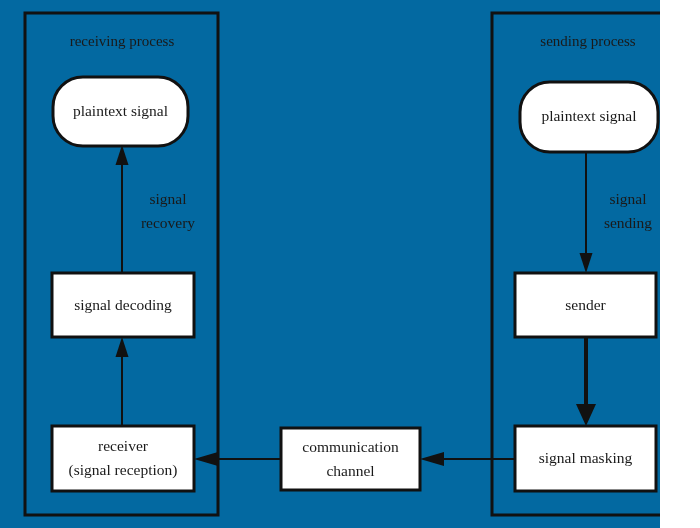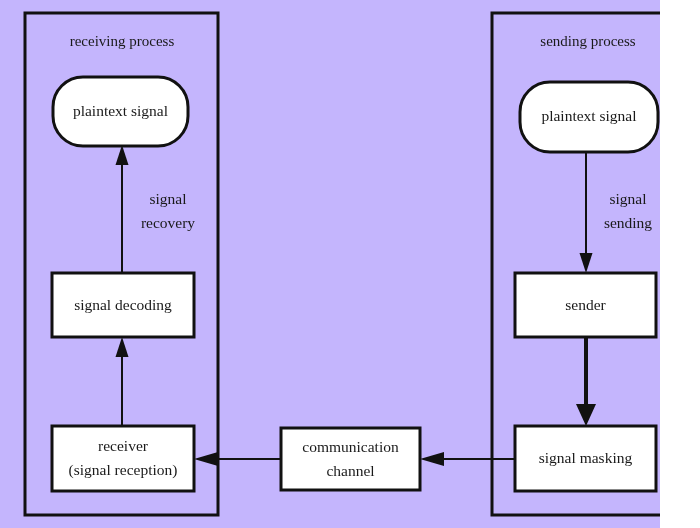--- a/index.html
+++ b/index.html
@@ -8,21 +8,21 @@
     padding: 0;
     background: #ffffff;
   }
   body {
     font-family: "Liberation Serif", "DejaVu Serif", serif;
   }
   #canvas {
     position: relative;
     width: 660px;
     height: 528px;
-    background: #c4b5fd;
+    background: #0369a1;
     overflow: hidden;
   }
   #diagram-svg {
     position: absolute;
     left: 0;
     top: 0;
     width: 700px;
     height: 528px;
   }
   .node-box {

